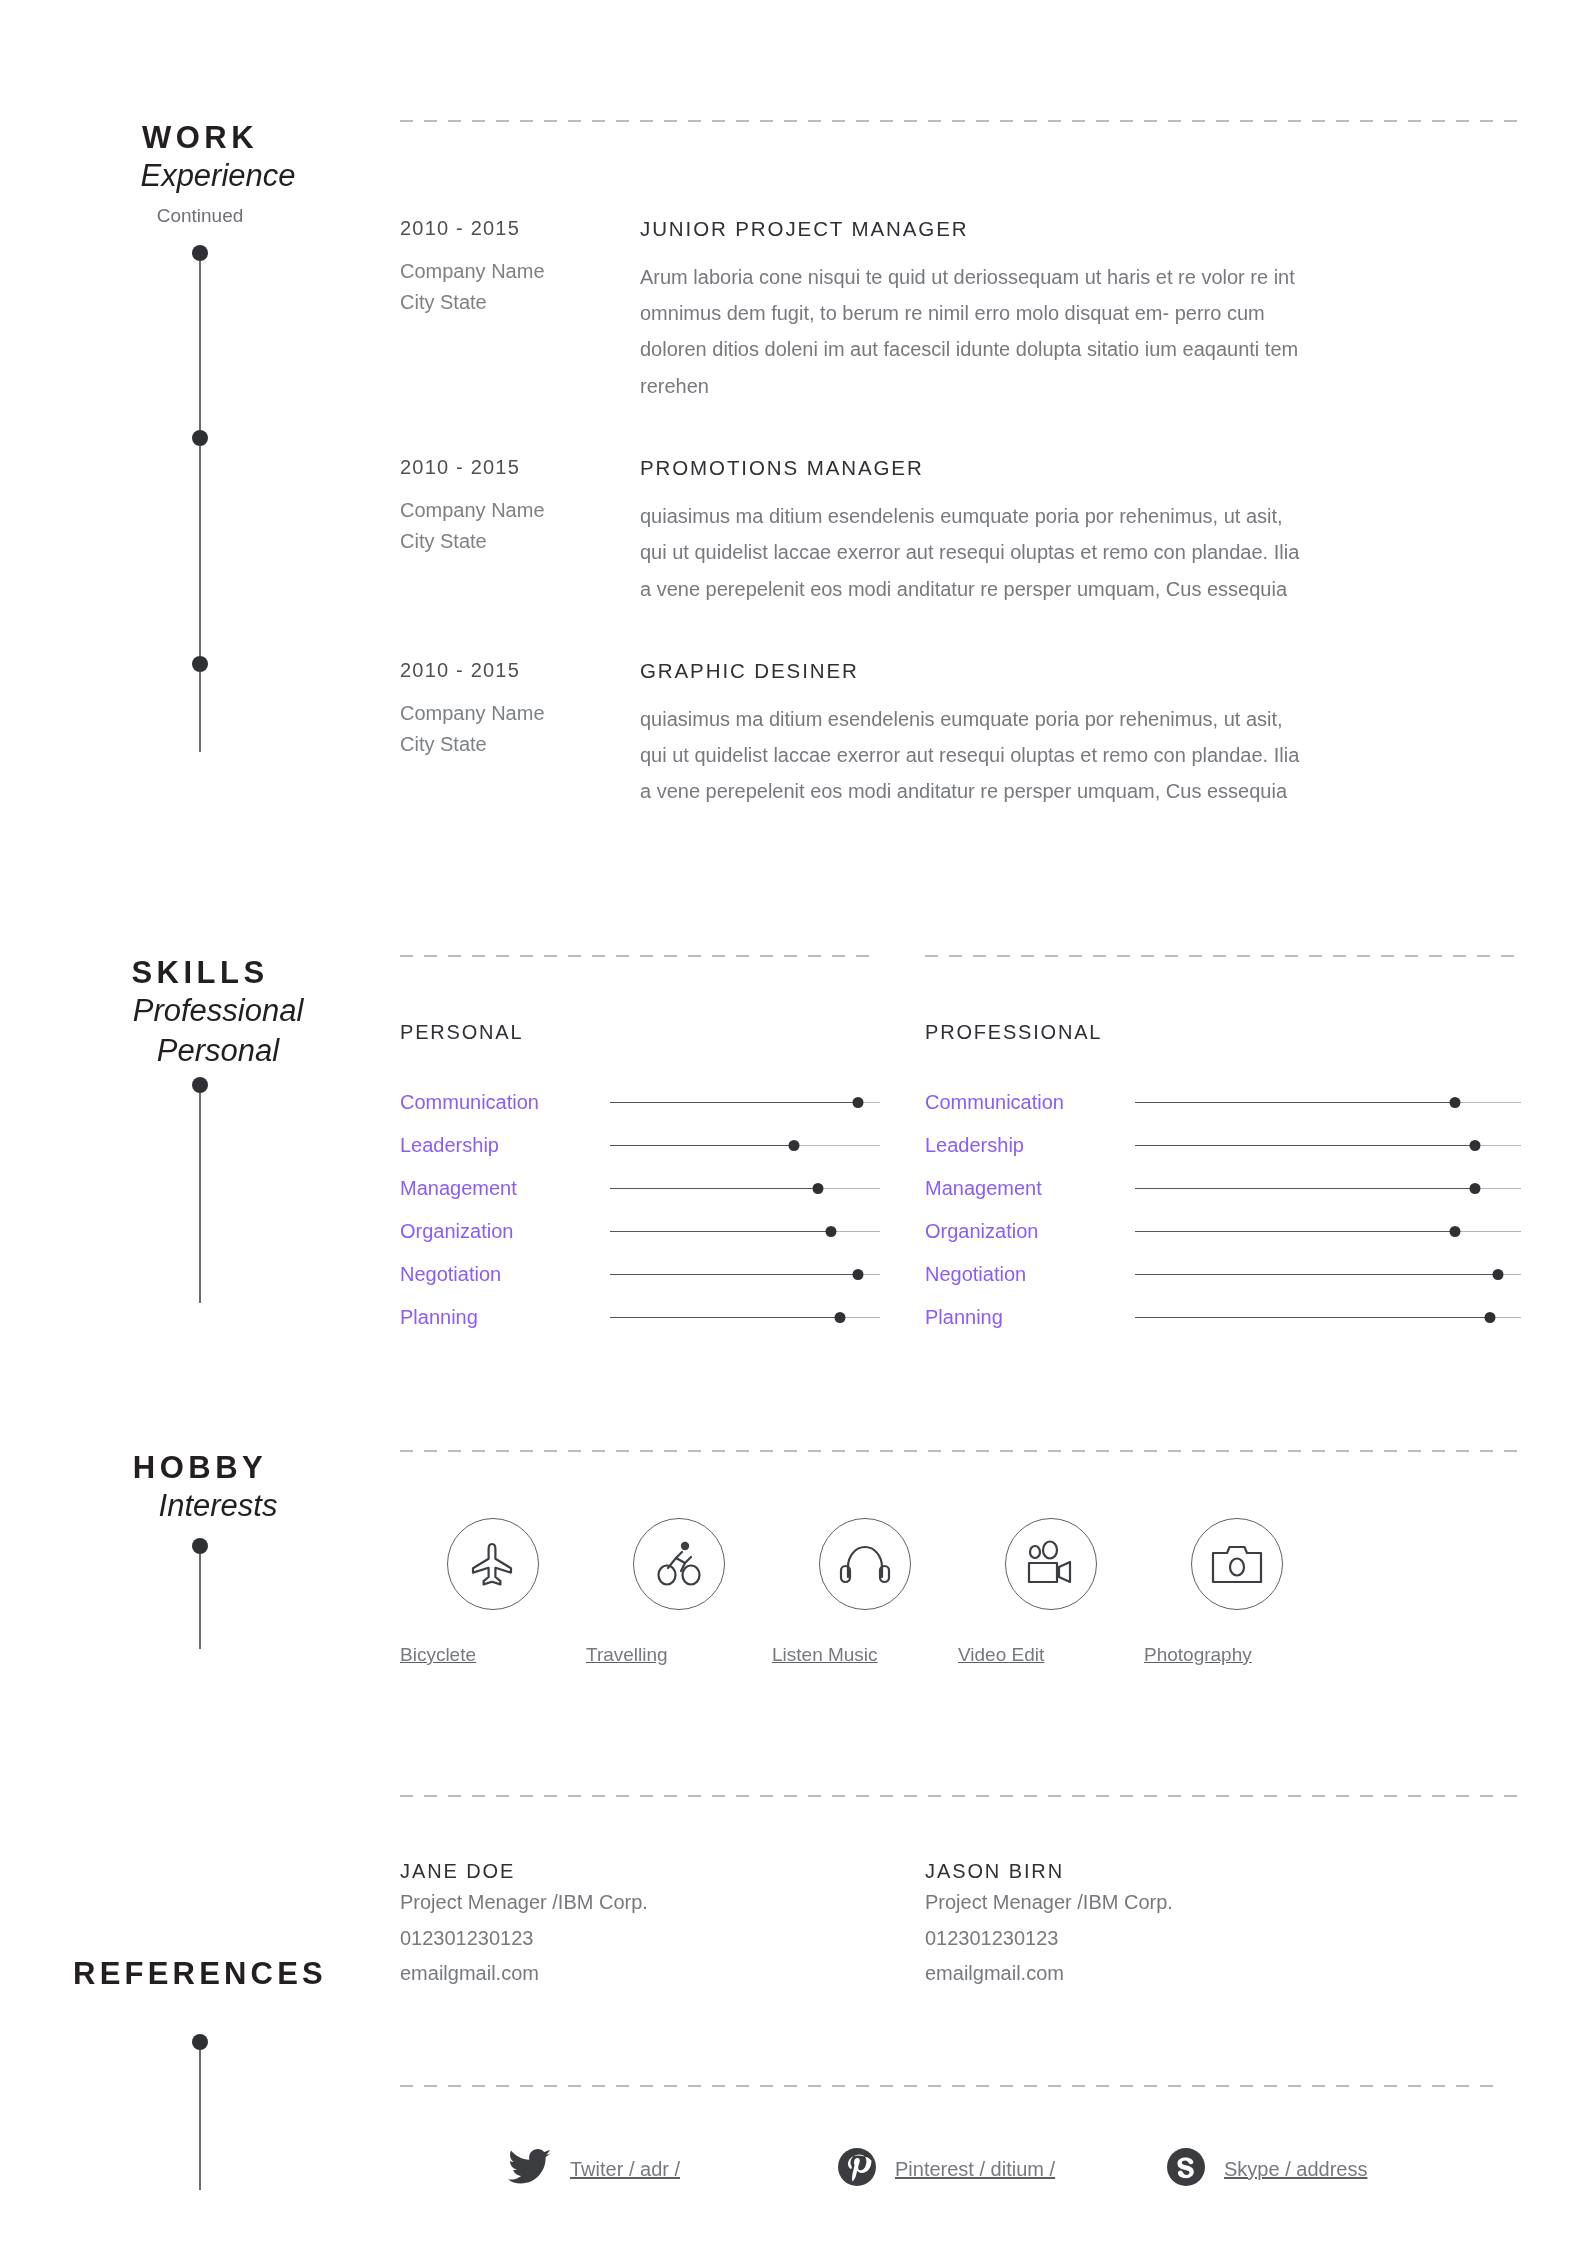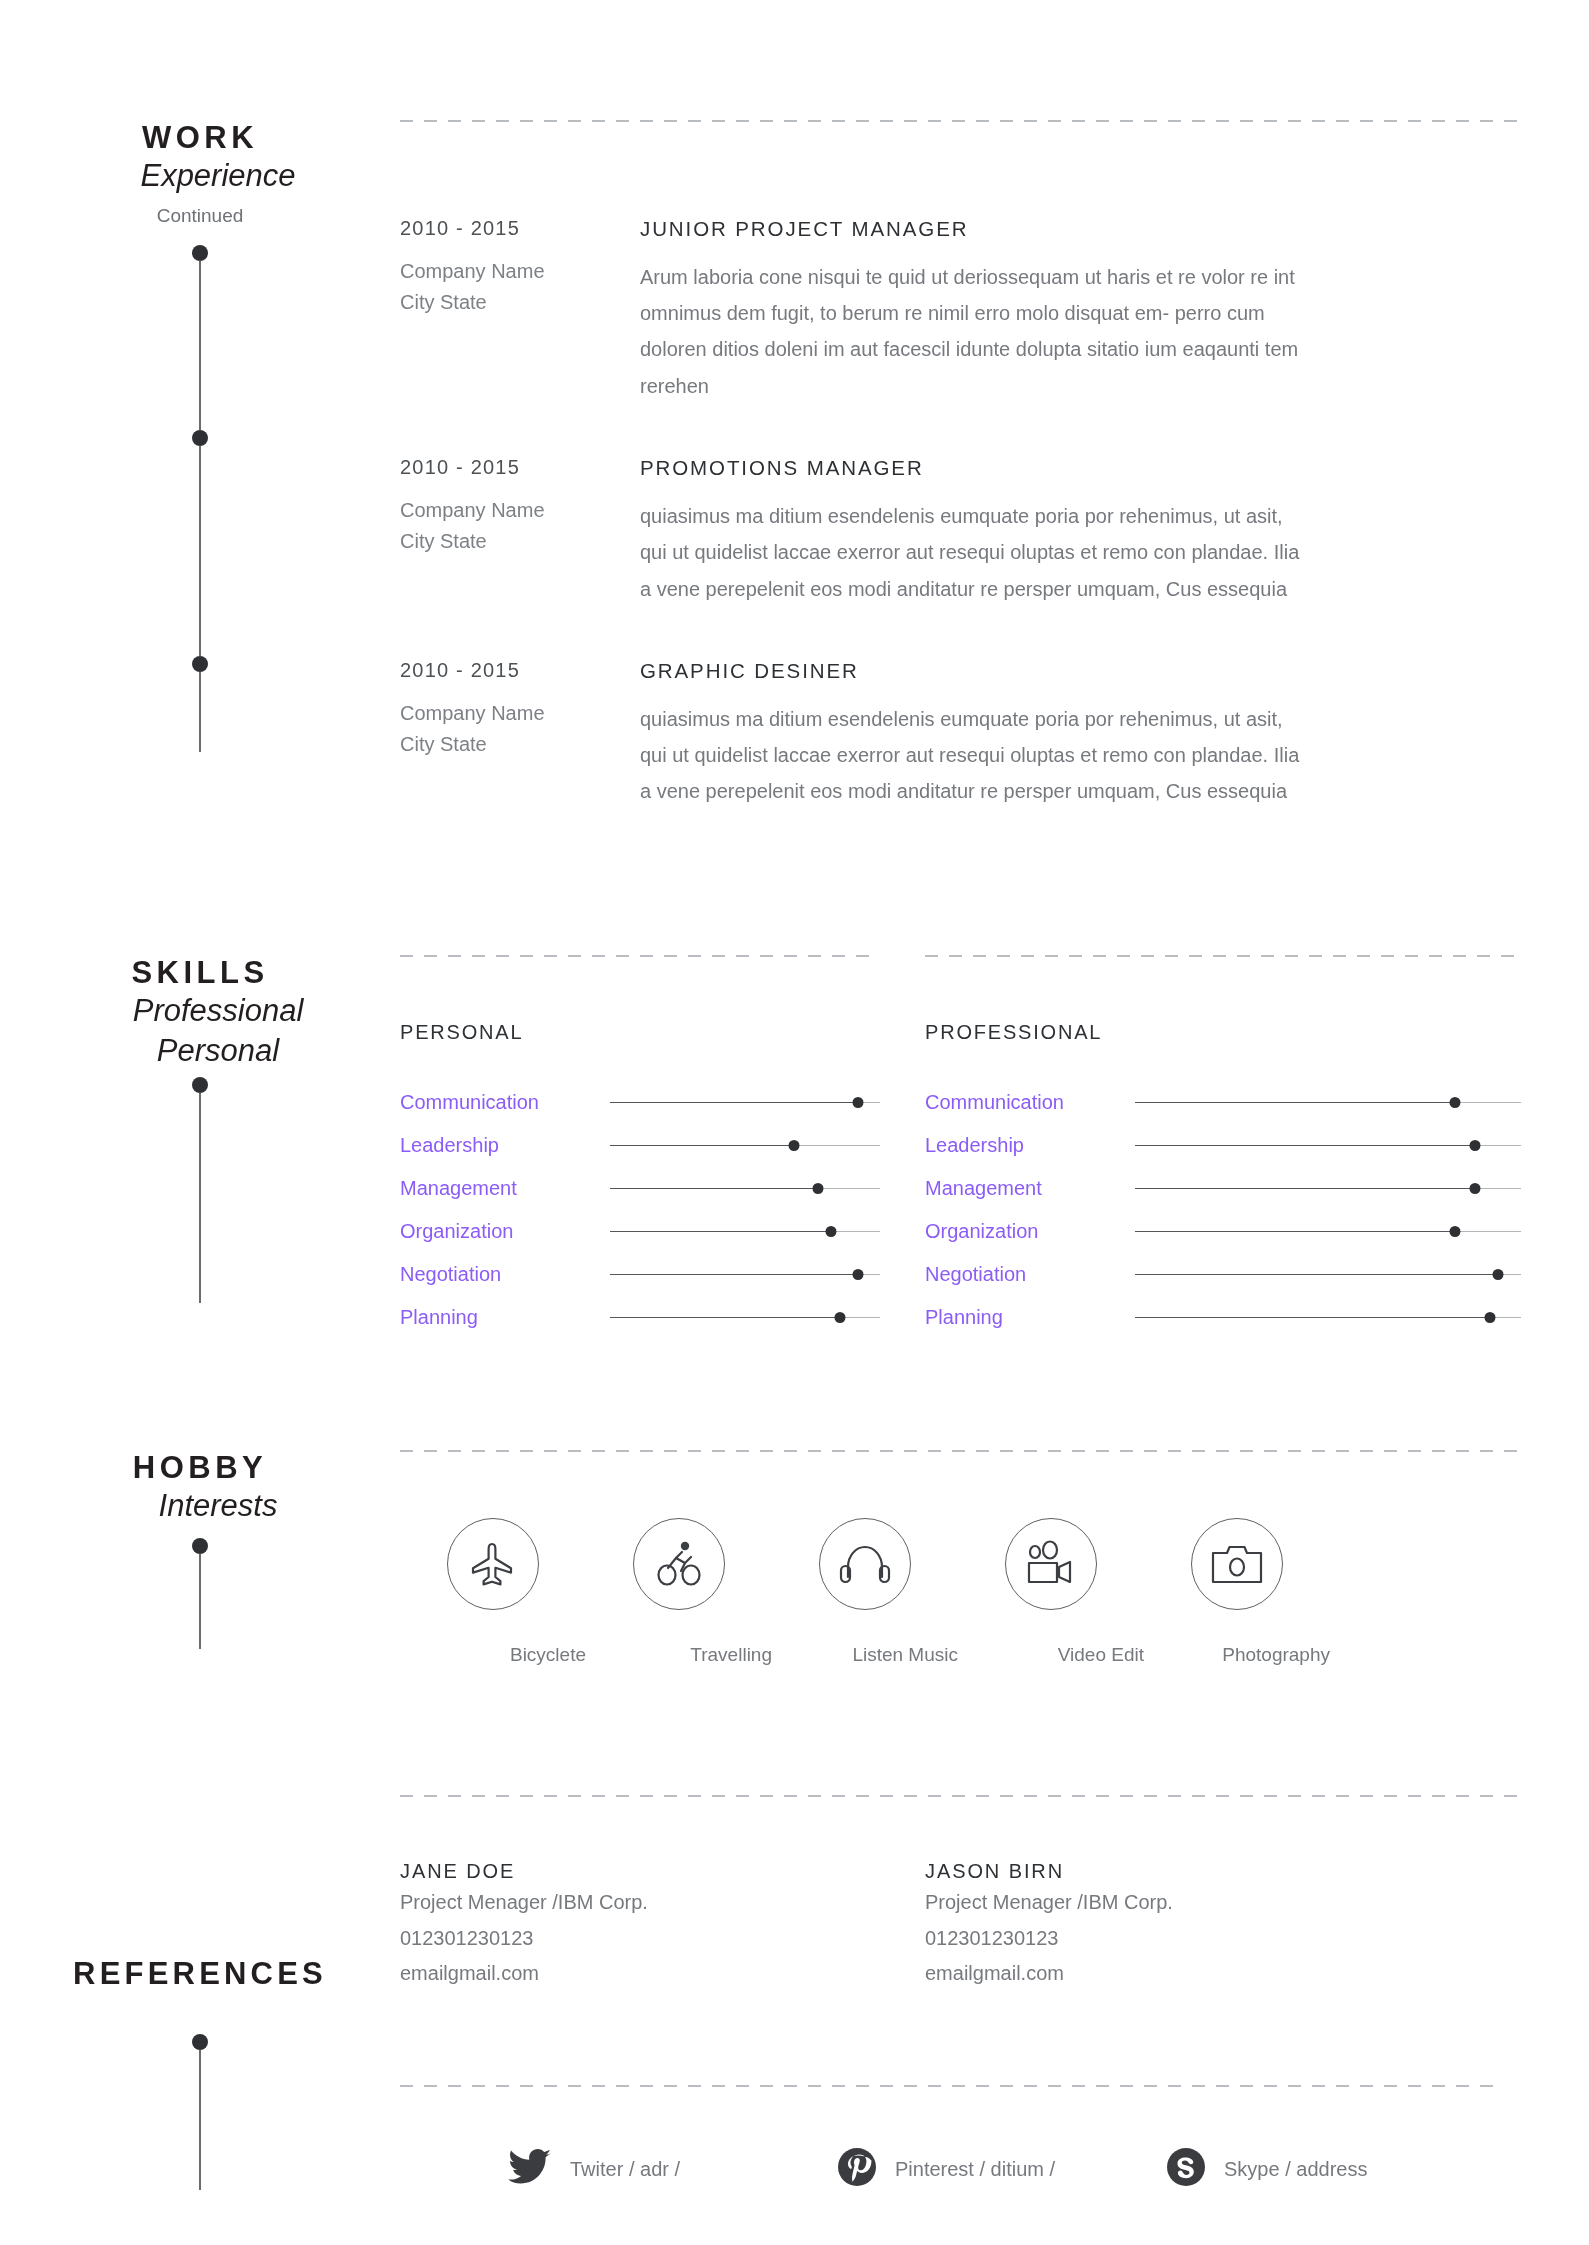--- a/index.html
+++ b/index.html
@@ -148,21 +148,22 @@
     width:11px; height:11px;
     border-radius:50%;
     background:#2f3033;
     transform:translateX(-50%);
   }
 
   
   .hobbies { display:flex; }
   .hobby {
     width:186px;
-    text-align:right;
+    text-align:left;
+    text-decoration:underline;
   }
   .hobby-circle {
     width:92px; height:92px;
     border:1.6px solid #5d6064;
     border-radius:50%;
     margin:0 auto 34px auto;
     display:flex;
     align-items:center;
     justify-content:center;
   }
@@ -471,21 +472,21 @@
         <div class="ref">
           <div class="ref-name">JASON BIRN</div>
           <div class="ref-line">Project Menager /IBM Corp.</div>
           <div class="ref-line">012301230123</div>
           <div class="ref-line">emailgmail.com</div>
         </div>
       </div>
     </div>
   </div>
 
-  <div style="position:absolute; left:400px; right:94px; top:2085px;">
+  <div style="position:absolute; left:400px; right:94px; top:2085px;text-decoration:underline;">
     <div class="dashes" style="margin-bottom:60px;"></div>
 
     <div class="social-bar" style="padding-left:108px;">
 
       <div class="social">
         <span class="social-glyph">
           <svg width="44" height="38" viewBox="0 0 44 38">
             <path fill="#3a3c3f" d="M43 5.2c-1.6 0.7-3.3 1.2-5.1 1.4 1.8-1.1 3.2-2.8 3.9-4.9-1.7 1-3.6 1.8-5.6 2.2C34.6 2.2 32.3 1 29.8 1c-4.8 0-8.7 3.9-8.7 8.8 0 0.7 0.1 1.4 0.2 2C14 11.4 7.5 7.8 3.1 2.4 2.4 3.7 2 5.2 2 6.8c0 3 1.5 5.7 3.9 7.3-1.4 0-2.8-0.4-3.9-1.1v0.1c0 4.3 3 7.8 7 8.6-0.7 0.2-1.5 0.3-2.3 0.3-0.6 0-1.1-0.1-1.6-0.2 1.1 3.5 4.3 6 8.1 6.1-3 2.3-6.7 3.7-10.8 3.7-0.7 0-1.4 0-2.1-0.1C3.2 34.1 7.8 35.5 12.7 35.5c16.1 0 24.9-13.5 24.9-25.2 0-0.4 0-0.8 0-1.1C39.3 8 40.8 6.7 43 5.2z"></path>
           </svg>
         </span>

